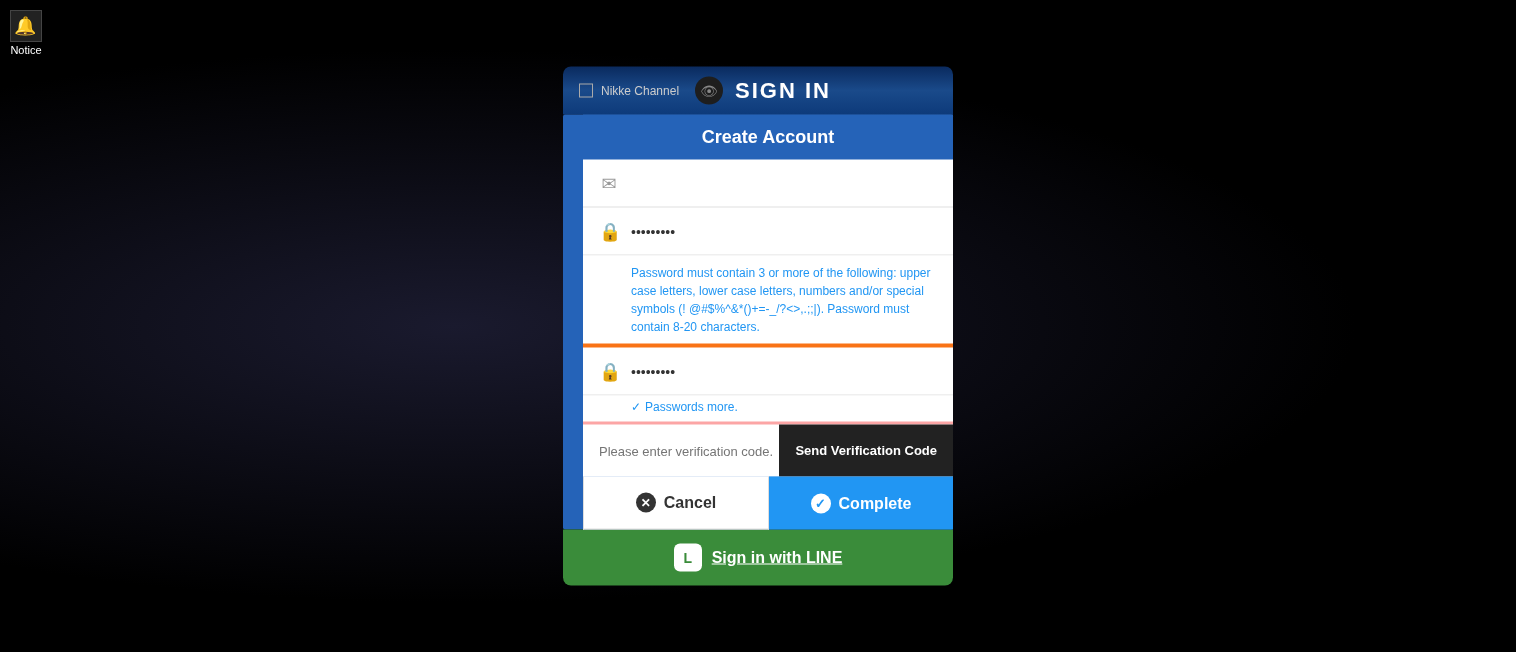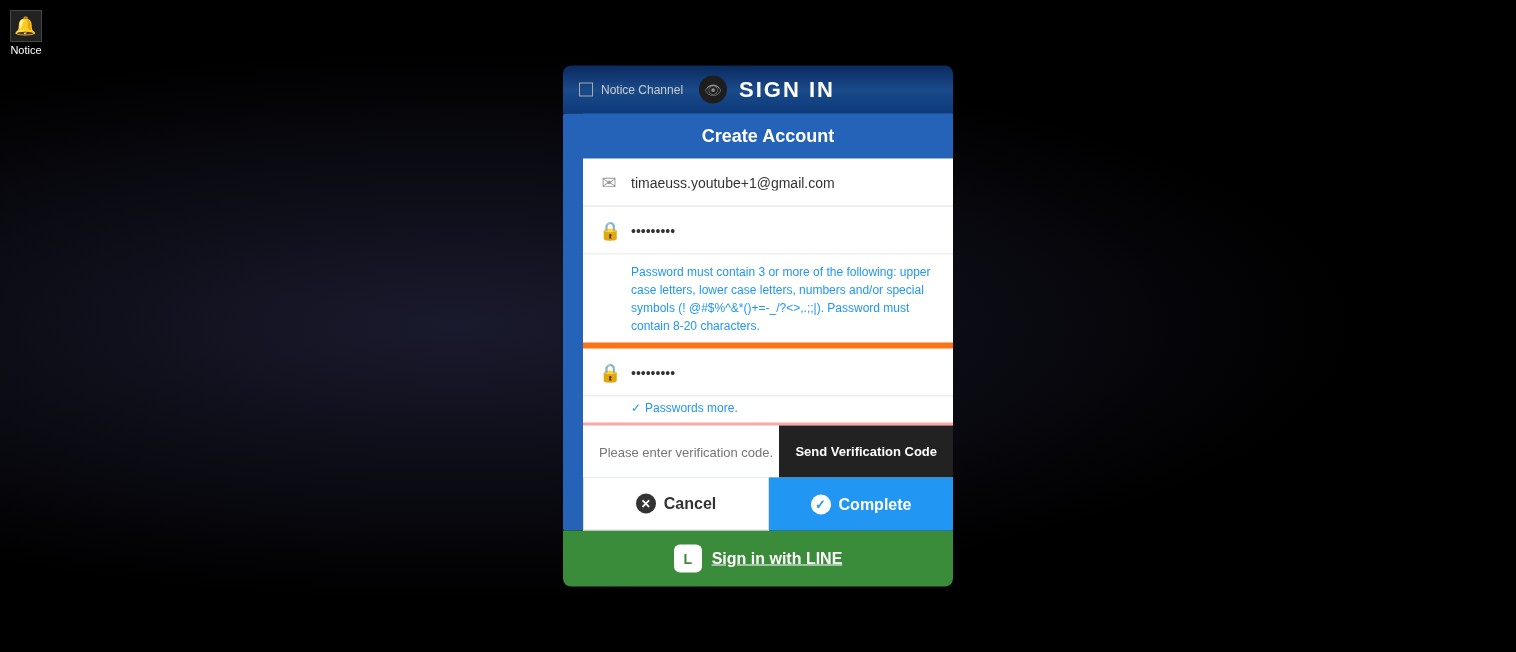--- a/index.html
+++ b/index.html
@@ -140,21 +140,21 @@
       background: transparent;
       padding: 12px 0;
     }
 
     .password-hint {
       background: #fff;
       padding: 8px 16px 8px 48px;
       font-size: 12px;
       color: #2196f3;
       line-height: 1.5;
-      border-bottom: 6px solid #f97316;
+      border-bottom: 4px solid #f97316;
     }
 
     .password-match {
       background: #fff;
       padding: 4px 16px 8px 48px;
       font-size: 12px;
       color: #2196f3;
       display: flex;
       align-items: center;
       gap: 4px;
@@ -310,34 +310,33 @@
 
 <div class="notice-icon">
   <div class="notice-bell">🔔</div>
   <span>Notice</span>
 </div>
 
 <div class="modal-wrapper">
 
   <div class="signin-header">
     <div class="channel-checkbox"></div>
-    <span class="channel-label">Notice Channel</span>
+    <span class="channel-label">Nikke Channel</span>
     <div class="eye-icon">👁</div>
     <span class="sign-in-text">SIGN IN</span>
   </div>
 
   <div class="create-account-modal">
 
     <div class="create-account-title">Create Account</div>
 
     <div class="form-body">
 
       <div class="form-row">
         <span class="form-icon">✉</span>
-        <input class="form-input" type="email" value="timaeuss.youtube+1@gmail.com" style="">
       </div>
 
       <div class="form-row">
         <span class="form-icon">🔒</span>
         <input class="form-input" type="password" value="•••••••••" style="">
       </div>
 
       <div class="password-hint">Password must contain 3 or more of the following: upper case letters, lower case letters, numbers and/or special symbols (! @#$%^&amp;*()+=-_/?&lt;&gt;,.;;|). Password must contain 8-20 characters.</div>
 
       <div class="form-row">

